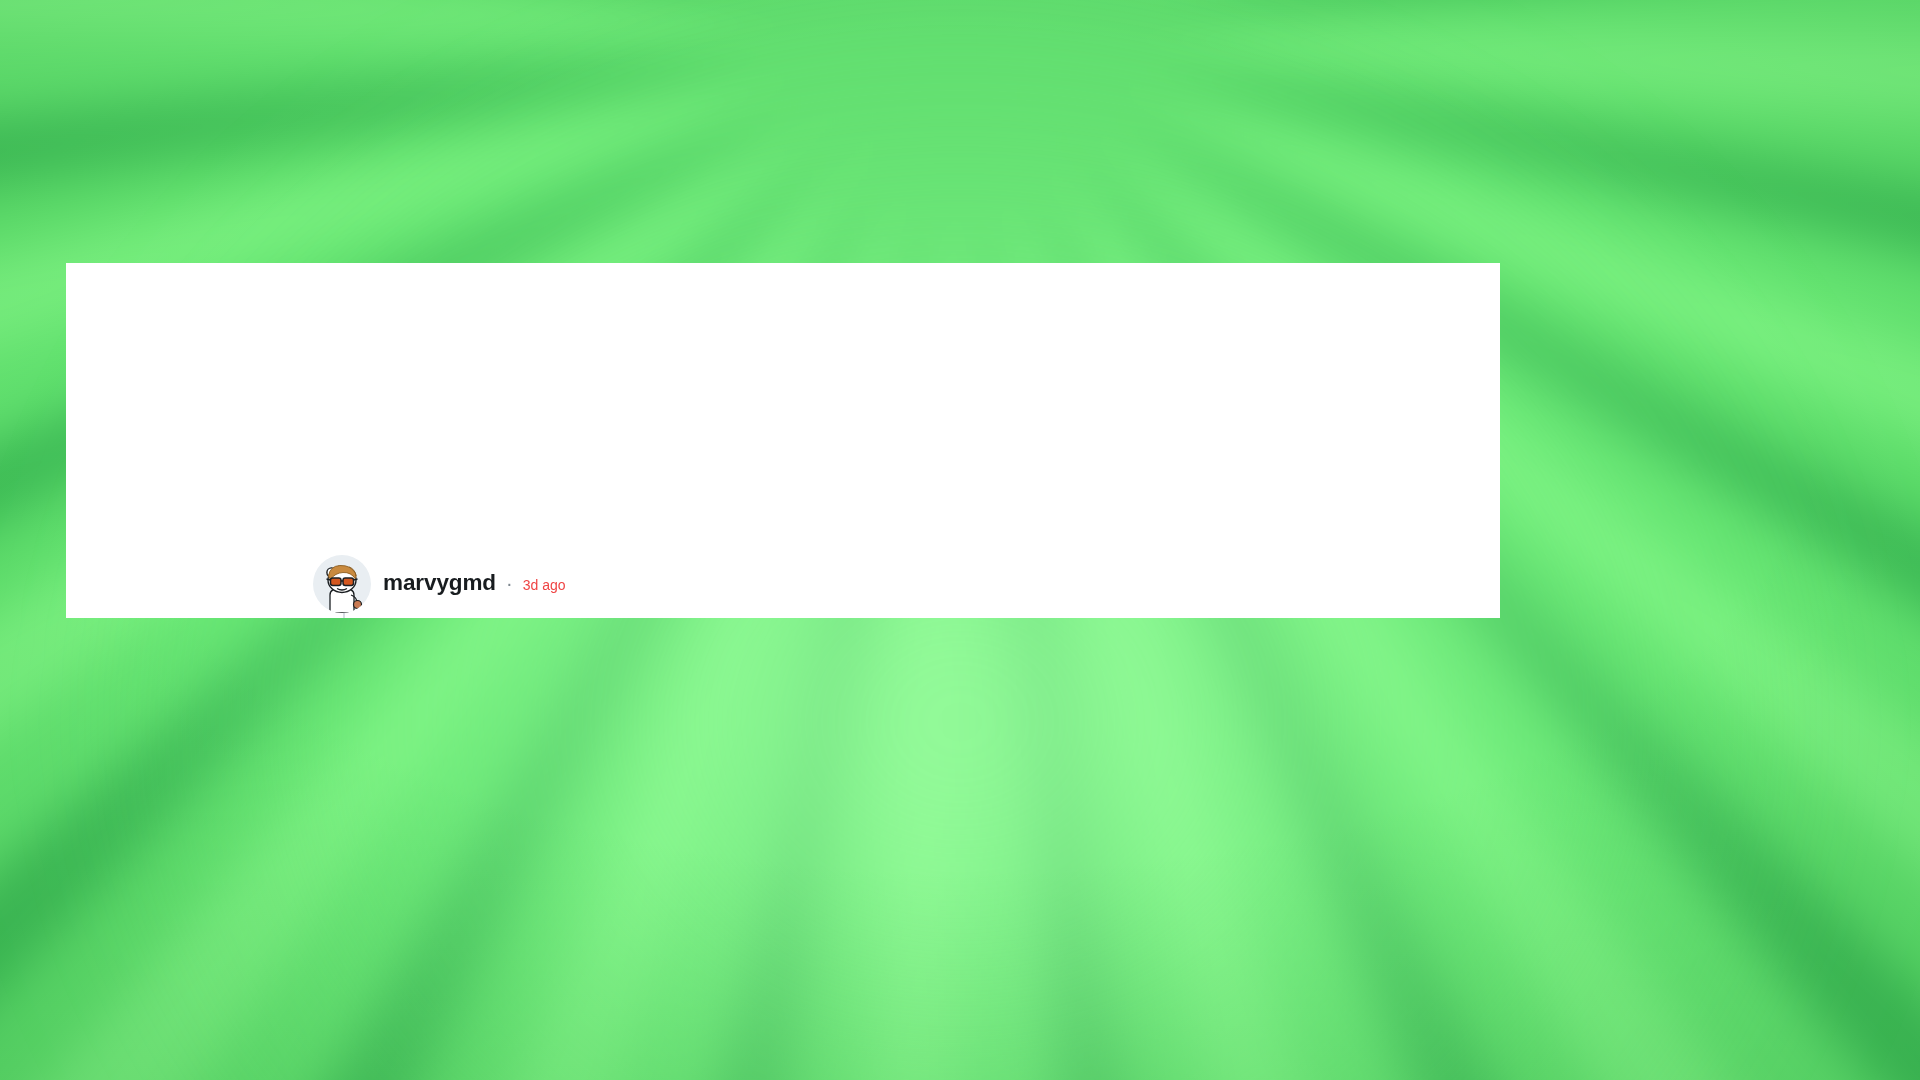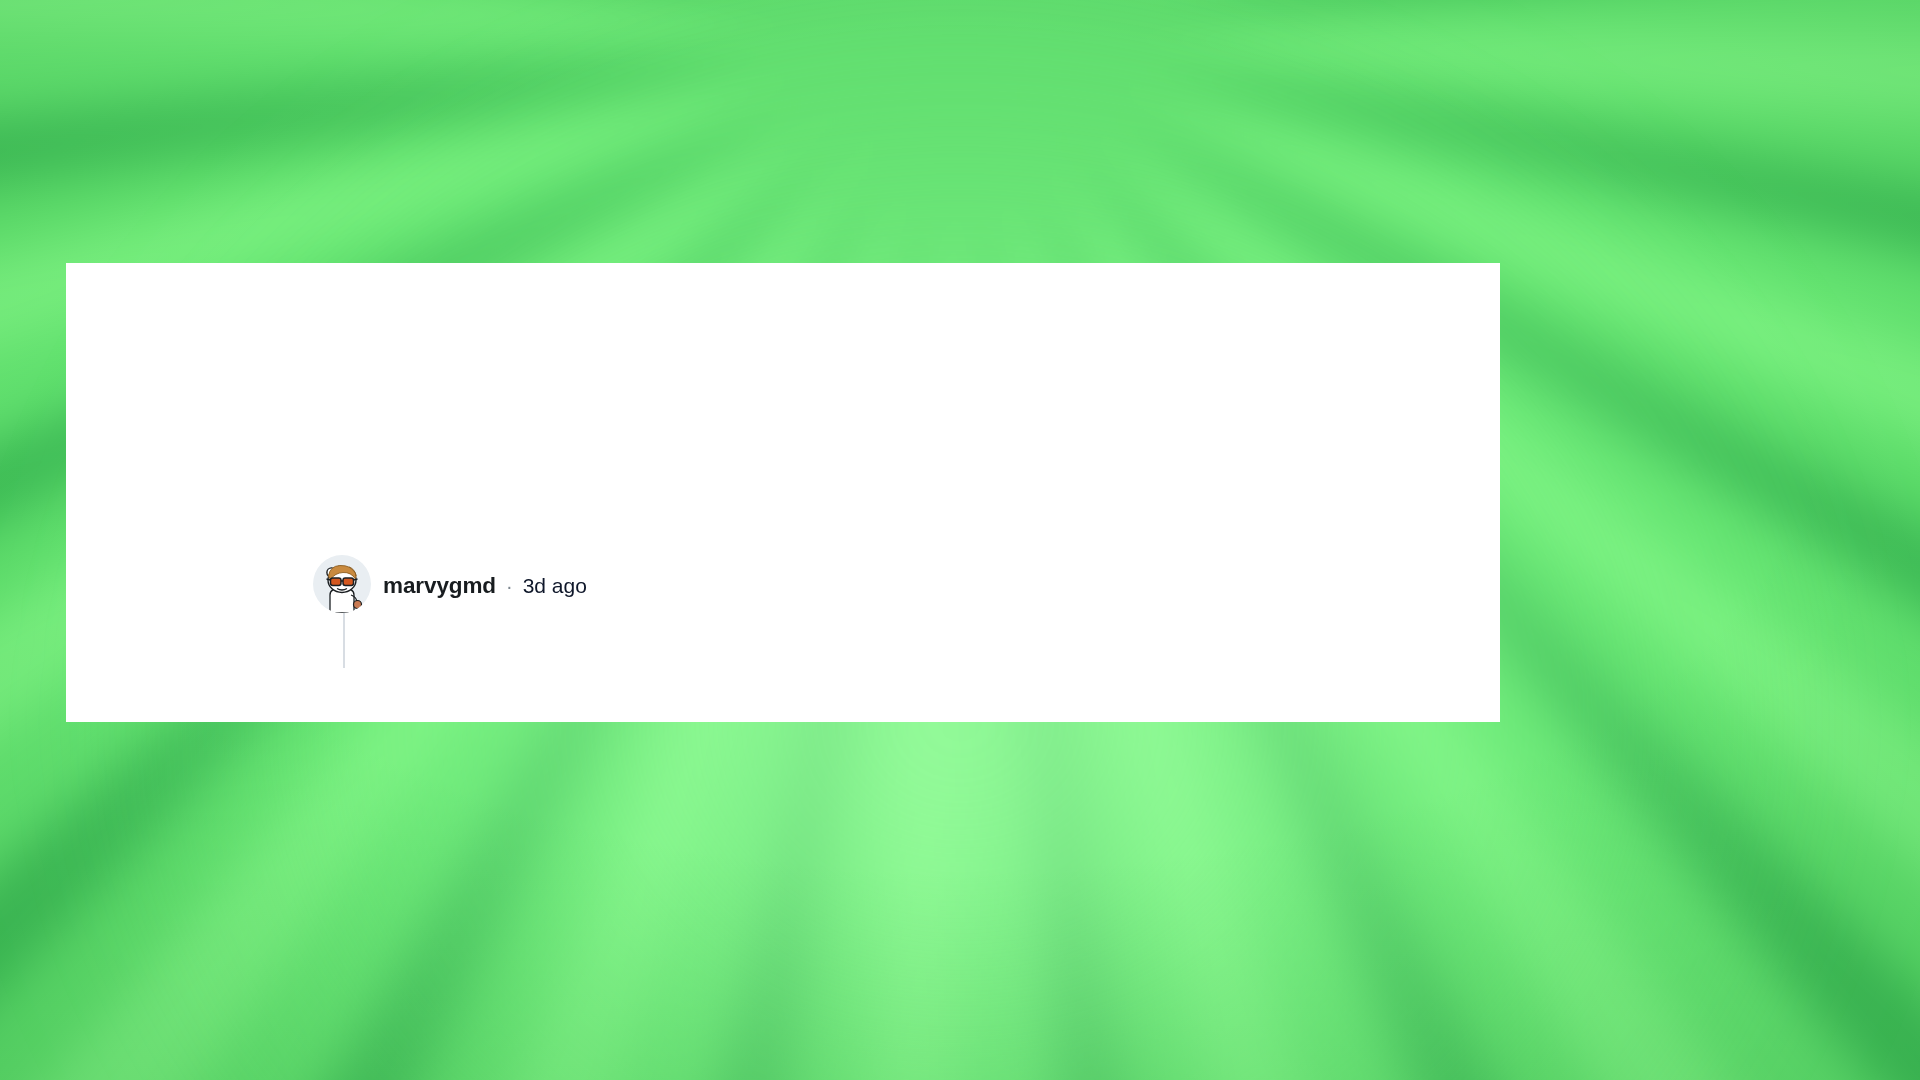--- a/index.html
+++ b/index.html
@@ -58,21 +58,21 @@
     inset: 0;
     background: radial-gradient(ellipse 95% 85% at 50% 42%, rgba(0,0,0,0) 45%, rgba(20,110,40,0.22) 100%);
   }
 
   
   #comment-card {
     position: absolute;
     left: 66px;
     top: 263px;
     width: 1434px;
-    height: 459px;
+    height: 355px;
     background: #ffffff;
     overflow: hidden;
   }
 
   .thread {
     position: absolute;
     inset: 0;
   }
 
   
@@ -118,22 +118,22 @@
     color: #181c1f;
     letter-spacing: -0.1px;
     white-space: nowrap;
   }
   .dot-sep {
     font-size: 20px;
     color: #7d878f;
     line-height: 1;
   }
   .timestamp {
-    font-size: 21px;
-    color: #0f172a;
+    font-size: 14px;
+    color: #ef4444;
     white-space: nowrap;
     margin-top: 6px;
   }
 </style>
 </head>
 <body>
 
 <div id="backdrop">
   <div id="rays"></div>
   <div id="rays-glow"></div>

